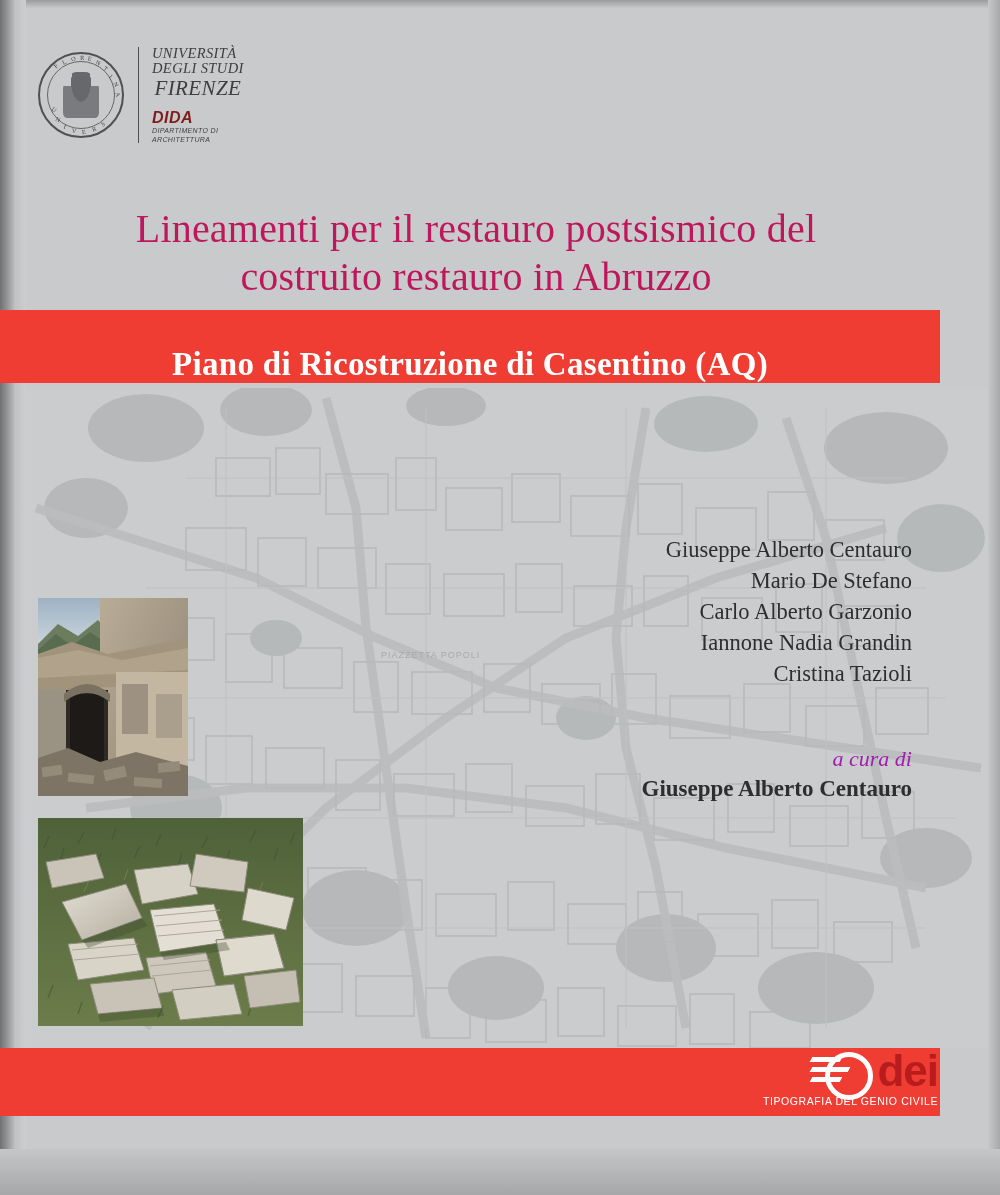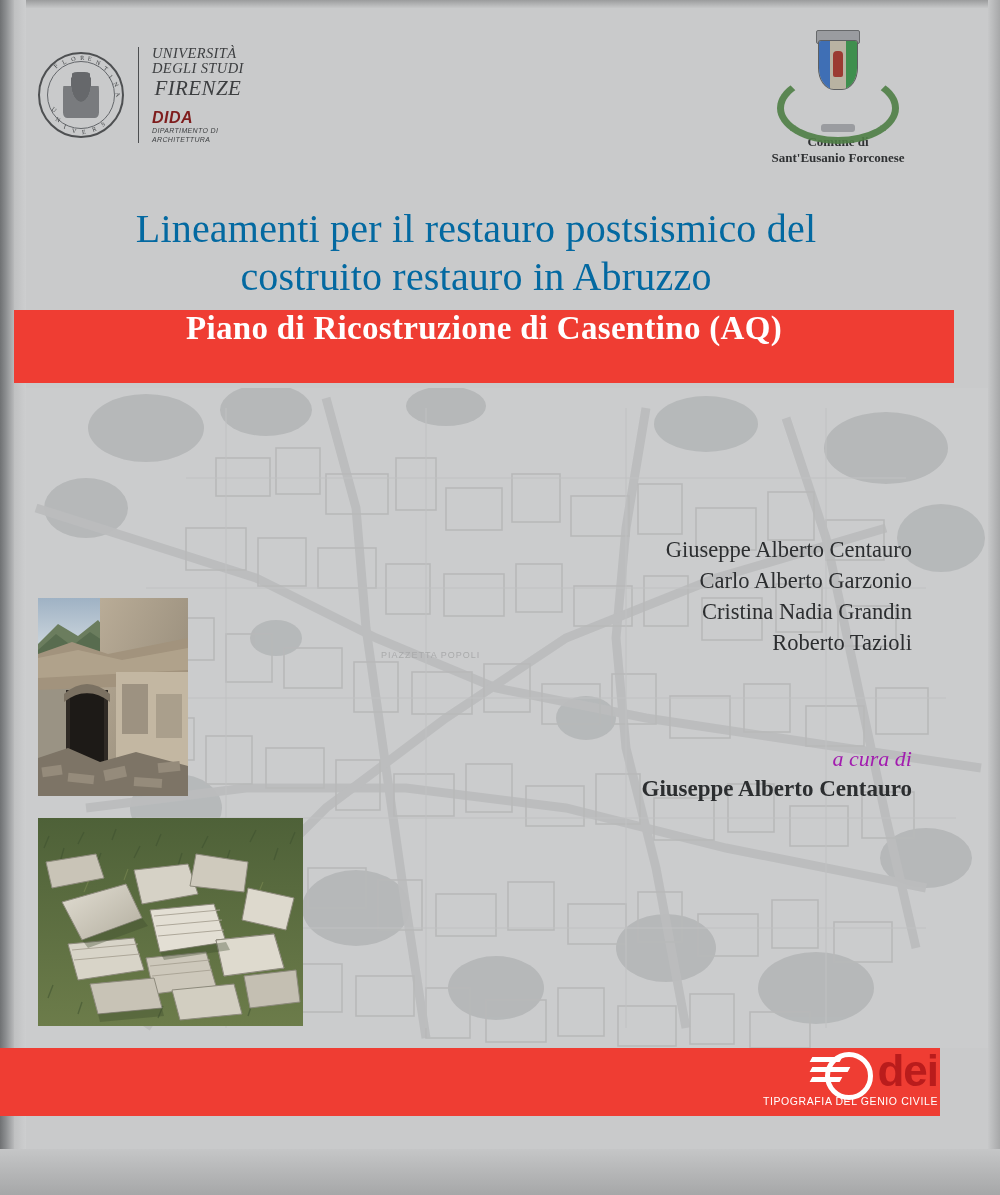--- a/index.html
+++ b/index.html
@@ -204,32 +204,32 @@
     position: absolute;
     left: 0; top: 205px;
     width: 1000px;
     text-align: center;
     padding-right: 48px;
     box-sizing: border-box;
   }
   .title-line {
     font-family: "Liberation Serif", serif;
     font-size: 40px;
-    color: #0369a1;
+    color: #be185d;
     line-height: 1.2;
     letter-spacing: .2px;
   }
 
   .red-band {
     position: absolute;
-    left: 14px; top: 310px;
+    left: 0; top: 310px;
     width: 940px; height: 73px;
     background: #ef3d33;
     display: flex;
-    align-items: flex-start;
+    align-items: flex-end;
     justify-content: center;
   }
   .red-band .subtitle {
     font-family: "Liberation Serif", serif;
     font-weight: bold;
     font-size: 33px;
     color: #ffffff;
     letter-spacing: .3px;
   }
 
@@ -484,51 +484,36 @@
       <div class="l2">DEGLI STUDI</div>
       <div class="l3">FIRENZE</div>
       <div class="dida">DIDA</div>
       <div class="dida-sub">
         <div>DIPARTIMENTO DI</div>
         <div>ARCHITETTURA</div>
       </div>
     </div>
   </div>
 
-  <div class="logo-comune">
-    <div class="comune-crest">
-      <div class="crest-crown"></div>
-      <div class="crest-shield">
-        <div class="band-l"></div>
-        <div class="band-r"></div>
-        <div class="fig"></div>
-      </div>
-      <div class="crest-wreath"></div>
-      <div class="crest-ribbon"></div>
-    </div>
-    <div class="comune-text">
-      <div>Comune di</div>
-      <div>Sant'Eusanio Forconese</div>
-    </div>
-  </div>
 
   <div class="title-block">
     <div class="title-line">Lineamenti per il restauro postsismico del</div>
     <div class="title-line">costruito restauro in Abruzzo</div>
   </div>
 
   <div class="red-band">
     <div class="subtitle">Piano di Ricostruzione di Casentino (AQ)</div>
   </div>
 
   <div class="authors">
     <div class="name">Giuseppe Alberto Centauro</div>
+    <div class="name">Mario De Stefano</div>
     <div class="name">Carlo Alberto Garzonio</div>
-    <div class="name">Cristina Nadia Grandin</div>
-    <div class="name">Roberto Tazioli</div>
+    <div class="name">Iannone Nadia Grandin</div>
+    <div class="name">Cristina Tazioli</div>
   </div>
 
   <div class="curator">
     <div class="acura">a cura di</div>
     <div class="cname">Giuseppe Alberto Centauro</div>
   </div>
 
   <div class="photo photo-top">
     <svg width="150" height="198" viewBox="0 0 150 198" xmlns="http://www.w3.org/2000/svg">
       <defs>

